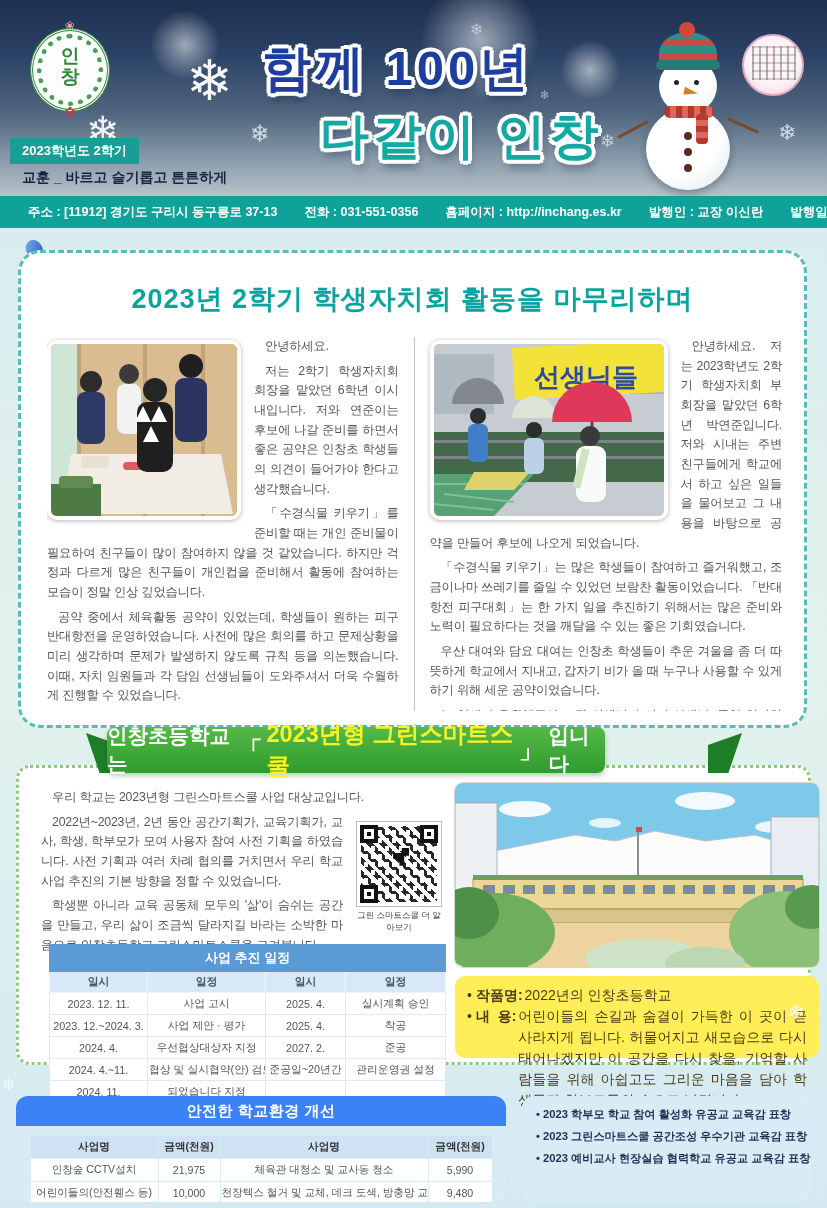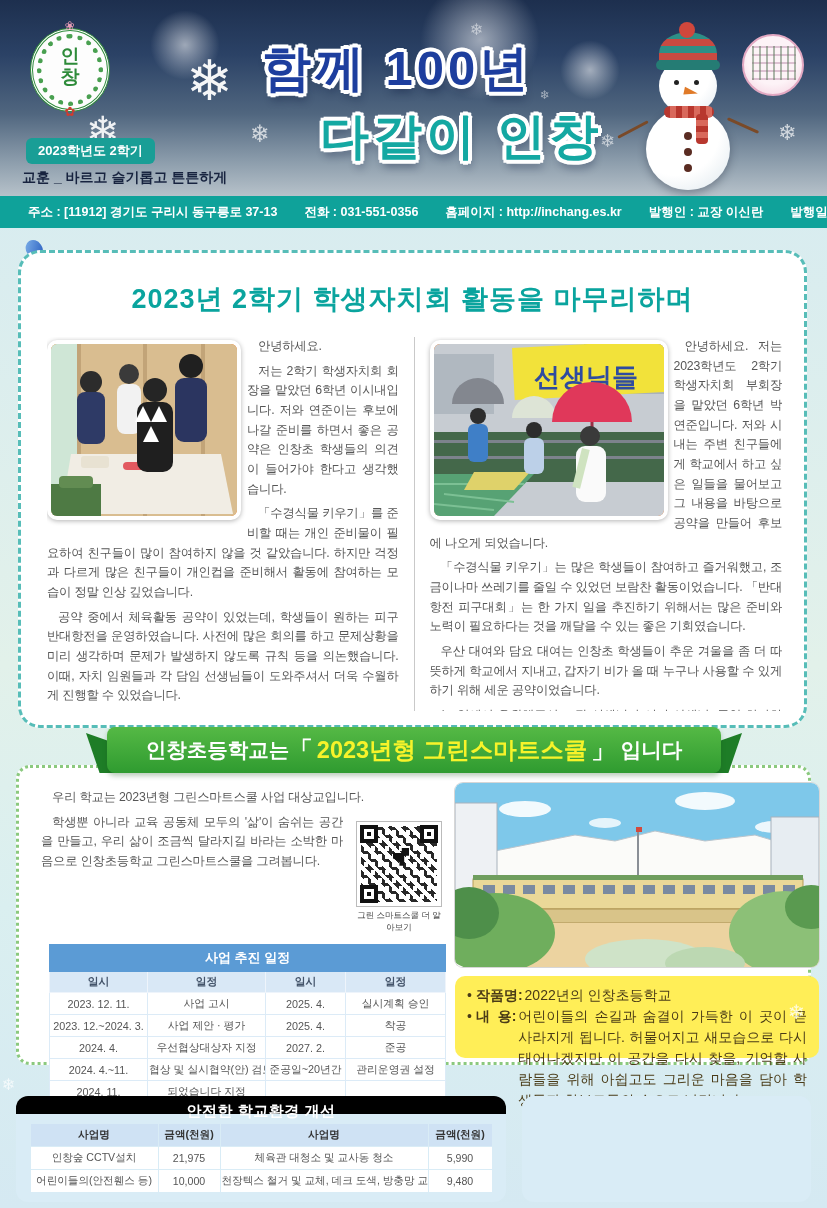--- a/index.html
+++ b/index.html
@@ -10,22 +10,22 @@
   
   .header{position:absolute;left:0;top:0;width:827px;height:196px;overflow:hidden;
     background:linear-gradient(180deg,#1d2f4e 0%,#2b4266 28%,#50667f 58%,#8b9cab 82%,#b7c2ca 100%);}
   .bokeh{position:absolute;border-radius:50%;background:radial-gradient(circle,rgba(255,255,255,.55),rgba(255,255,255,0) 70%);}
   .flake{position:absolute;color:#fff;pointer-events:none;}
   .flake::before{content:"❄";}
   .title-line{position:absolute;font-weight:bold;letter-spacing:4px;font-size:49px;
     text-shadow:-3px -3px 0 #fff,3px -3px 0 #fff,-3px 3px 0 #fff,3px 3px 0 #fff,-4px 0 0 #fff,4px 0 0 #fff,0 -4px 0 #fff,0 4px 0 #fff,2px 7px 9px rgba(10,25,60,.45);}
   .title1{left:262px;top:36px;color:#1d3e9e;}
   .title2{left:320px;top:104px;color:#14a8a2;}
-  .badge{position:absolute;left:26px;top:138px;background:#199e96;color:#fff;font-size:13px;font-weight:bold;
-    padding:4px 12px;border-radius:6px;text-align:right;}
+  .badge{position:absolute;left:10px;top:138px;background:#199e96;color:#fff;font-size:13px;font-weight:bold;
+    padding:4px 12px;border-radius:0;text-align:right;}
   .motto{position:absolute;left:22px;top:169px;color:#17233f;font-size:14px;font-weight:bold;}
 
   .emblem-left{position:absolute;left:30px;top:28px;width:80px;height:84px;background:#fdfdfd;border-radius:50%;
     border:3px double #2e8b3a;box-sizing:border-box;text-align:center;}
   .emblem-left .wreath{position:absolute;left:4px;top:3px;right:4px;bottom:3px;border-radius:50%;border:5px dotted #49a050;}
   .emblem-left .etext{position:absolute;left:0;right:0;top:14px;color:#2e8b3a;font-weight:bold;font-size:19px;line-height:21px;}
   .emblem-left .crown{position:absolute;left:0;right:0;top:-12px;color:#e59bb5;font-size:12px;}
   .emblem-left .ribbon{position:absolute;left:0;right:0;bottom:-10px;color:#d23a2e;font-size:13px;}
   .emblem-right{position:absolute;left:742px;top:34px;width:62px;height:62px;border-radius:50%;
     background:radial-gradient(circle at 50% 40%,#fdf3f7 55%,#f3cede 100%);border:2px solid #e2a8c2;box-sizing:border-box;overflow:hidden;}
@@ -65,28 +65,28 @@
     border:3px dashed #57bdb8;border-radius:22px;box-sizing:border-box;}
   .pushpin{position:absolute;left:26px;top:238px;width:26px;height:34px;transform:rotate(-32deg);}
   .pushpin .pin-head{position:absolute;left:4px;top:0;width:16px;height:18px;border-radius:50% 50% 40% 40%;
     background:linear-gradient(135deg,#7fb2ea,#2a5fc0);}
   .pushpin .pin-tip{position:absolute;left:10px;top:16px;width:0;height:0;border-left:3px solid transparent;border-right:3px solid transparent;border-top:16px solid #9aa7b5;}
   .article-title{position:absolute;left:0;right:0;top:28px;text-align:center;color:#0aa49e;font-size:27px;font-weight:bold;letter-spacing:1px;}
   .cols{position:absolute;left:26px;right:22px;top:84px;bottom:14px;display:flex;}
   .col{box-sizing:border-box;overflow:hidden;}
   .col-left{width:372px;padding-right:15px;border-right:1px solid #c9c9c9;}
   .col-right{width:372px;padding-left:15px;}
-  .photo{float:left;border:4px solid #fff;border-radius:10px;box-shadow:0 1px 5px rgba(0,0,0,.3);margin:3px 6px 5px 0;overflow:hidden;background:#f97316;}
+  .photo{float:left;border:4px solid #fff;border-radius:10px;box-shadow:0 1px 5px rgba(0,0,0,.3);margin:3px 13px 5px 0;overflow:hidden;background:#f97316;}
   .photo svg{display:block;}
   .body-p{margin:0 0 5px;font-size:12.3px;line-height:1.6;color:#565656;text-align:justify;text-indent:.9em;letter-spacing:-.2px;}
 
   
   .gs-box{position:absolute;left:16px;top:765px;width:795px;height:300px;background:#fff;
     border:3px dotted #8bc97e;border-radius:14px;box-sizing:border-box;}
-  .gs-ribbon{position:absolute;left:107px;top:727px;width:614px;height:46px;z-index:3;
+  .gs-ribbon{position:absolute;left:107px;top:727px;width:498px;height:46px;z-index:3;
     background:linear-gradient(180deg,#55b945,#2f9b30);border-radius:8px;display:flex;align-items:center;justify-content:center;
     color:#fff;font-size:20.5px;font-weight:bold;box-shadow:0 3px 5px rgba(30,90,30,.3);}
   .gs-ribbon .hl{color:#f7f32a;font-size:23.5px;margin:0 4px;}
   .gs-ribbon .bracket{color:#fff;font-size:23.5px;}
   .ribbon-end{position:absolute;top:-7px;width:34px;height:40px;background:#1e7d27;z-index:2;}
   .ribbon-end.l{left:86px;clip-path:polygon(0 0,100% 30%,100% 100%,40% 100%);}
   .ribbon-end.r{left:708px;clip-path:polygon(0 30%,100% 0,60% 100%,0 100%);}
   .gs-text{position:absolute;left:22px;top:20px;width:404px;}
   .gs-text .body-p{font-size:12.3px;}
   .qr-wrap{float:right;width:92px;margin:8px 0 4px 10px;text-align:center;}
@@ -113,21 +113,21 @@
     padding:9px 12px;box-sizing:border-box;font-size:14px;line-height:1.5;color:#4a3b17;}
   .note-line{display:flex;}
   .note-line::before{content:"•";margin-right:4px;color:#4a3b17;}
   .note-label{font-weight:bold;white-space:pre;flex:0 0 auto;}
   .note-val{margin-left:2px;text-align:justify;}
 
   
   .panel{position:absolute;top:1096px;height:106px;background:#d9ecf6;border-radius:12px;overflow:hidden;}
   .panel-left{left:16px;width:490px;}
   .panel-right{left:522px;width:289px;}
-  .panel-header{height:18px;background:#000000;color:#fff;font-size:15px;font-weight:bold;text-align:center;line-height:30px;letter-spacing:.5px;}
+  .panel-header{height:30px;background:#3b82f6;color:#fff;font-size:15px;font-weight:bold;text-align:center;line-height:30px;letter-spacing:.5px;}
   table.safety{margin:9px auto 0;width:462px;border-collapse:collapse;font-size:10.6px;table-layout:fixed;}
   table.safety th{background:#cfe2f4;color:#333;font-weight:bold;padding:4px 0;border:1px solid #d9ecf6;text-align:center;}
   table.safety td{background:#fff;color:#555;padding:4px 1px;border:1px solid #d9ecf6;text-align:center;white-space:nowrap;overflow:hidden;}
   .awards-list{margin:8px 0 0;padding:0 10px 0 14px;list-style:none;}
   .awards-list li{font-size:11.2px;color:#1d3054;font-weight:bold;line-height:1.95;white-space:nowrap;}
   .awards-list li::before{content:"• ";}
 </style>
 </head>
 <body>
 
@@ -280,20 +280,21 @@
       <div class="qr-wrap">
         <div class="qr">
           <div class="mods"></div>
           <div class="finder tl"></div>
           <div class="finder tr"></div>
           <div class="finder bl"></div>
           <div class="qr-dino"></div>
         </div>
         <div class="qr-caption">그린 스마트스쿨 더 알아보기</div>
       </div>
+      <p class="body-p">2022년~2023년, 2년 동안 공간기획가, 교육기획가, 교사, 학생, 학부모가 모여 사용자 참여 사전 기획을 하였습니다. 사전 기획과 여러 차례 협의를 거치면서 우리 학교 사업 추진의 기본 방향을 정할 수 있었습니다.</p>
       <p class="body-p">학생뿐 아니라 교육 공동체 모두의 '삶'이 숨쉬는 공간을 만들고, 우리 삶이 조금씩 달라지길 바라는 소박한 마음으로 인창초등학교 그린스마트스쿨을 그려봅니다.</p>
     </div>
 
     <table class="sched">
       <colgroup>
           <col style="width:98px;">
           <col style="width:118px;">
           <col style="width:80px;">
           <col style="width:100px;">
         </colgroup>
@@ -422,18 +423,23 @@
         <td>어린이들의(안전휀스 등)</td>
         <td>10,000</td>
         <td>천장텍스 철거 및 교체, 데크 도색, 방충망 교체 등</td>
         <td>9,480</td>
       </tr>
     </tbody>
       </table>
   </div>
 
   <div class="panel panel-right">
+    <ul class="awards-list">
+      <li>2023 학부모 학교 참여 활성화 유공교 교육감 표창</li>
+      <li>2023 그린스마트스쿨 공간조성 우수기관 교육감 표창</li>
+      <li>2023 예비교사 현장실습 협력학교 유공교 교육감 표창</li>
+    </ul>
   </div>
 
   <span class="flake" style="left:788px;top:1000px;font-size:20px;opacity:.8;color:#fff;"></span>
   <span class="flake" style="left:2px;top:1075px;font-size:16px;opacity:.7;color:#fff;"></span>
 
 </div>
 
 </body></html>

